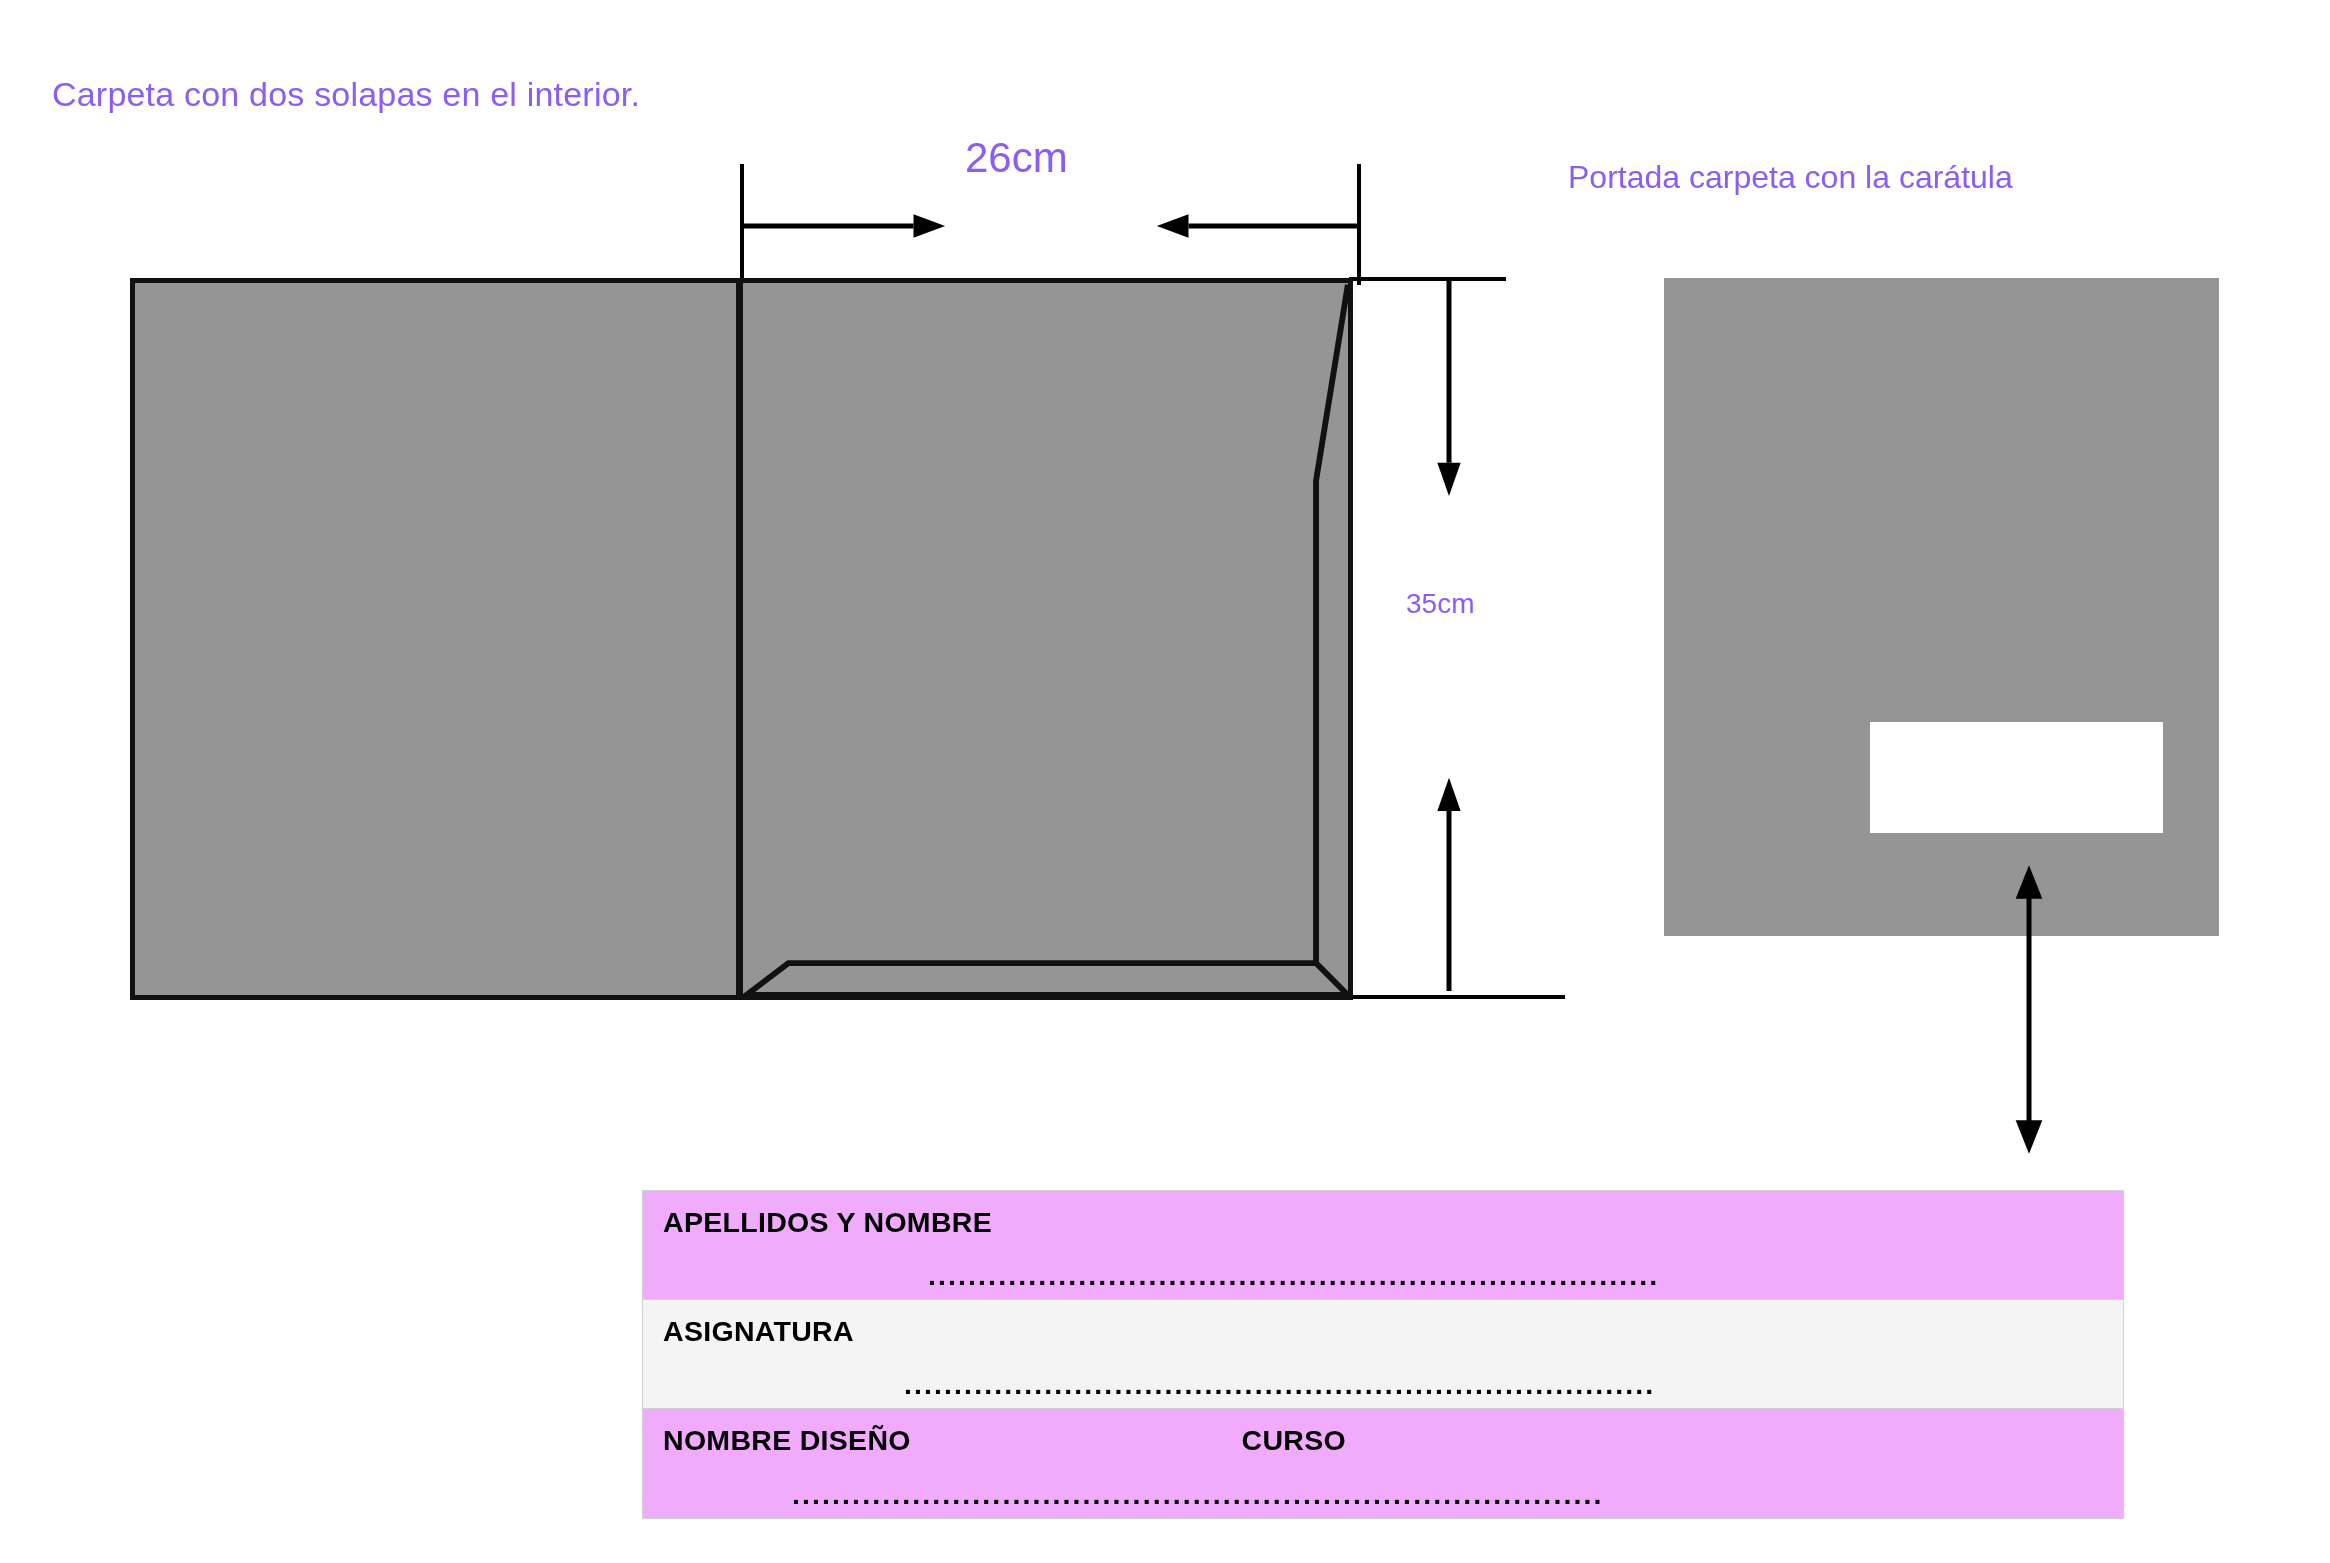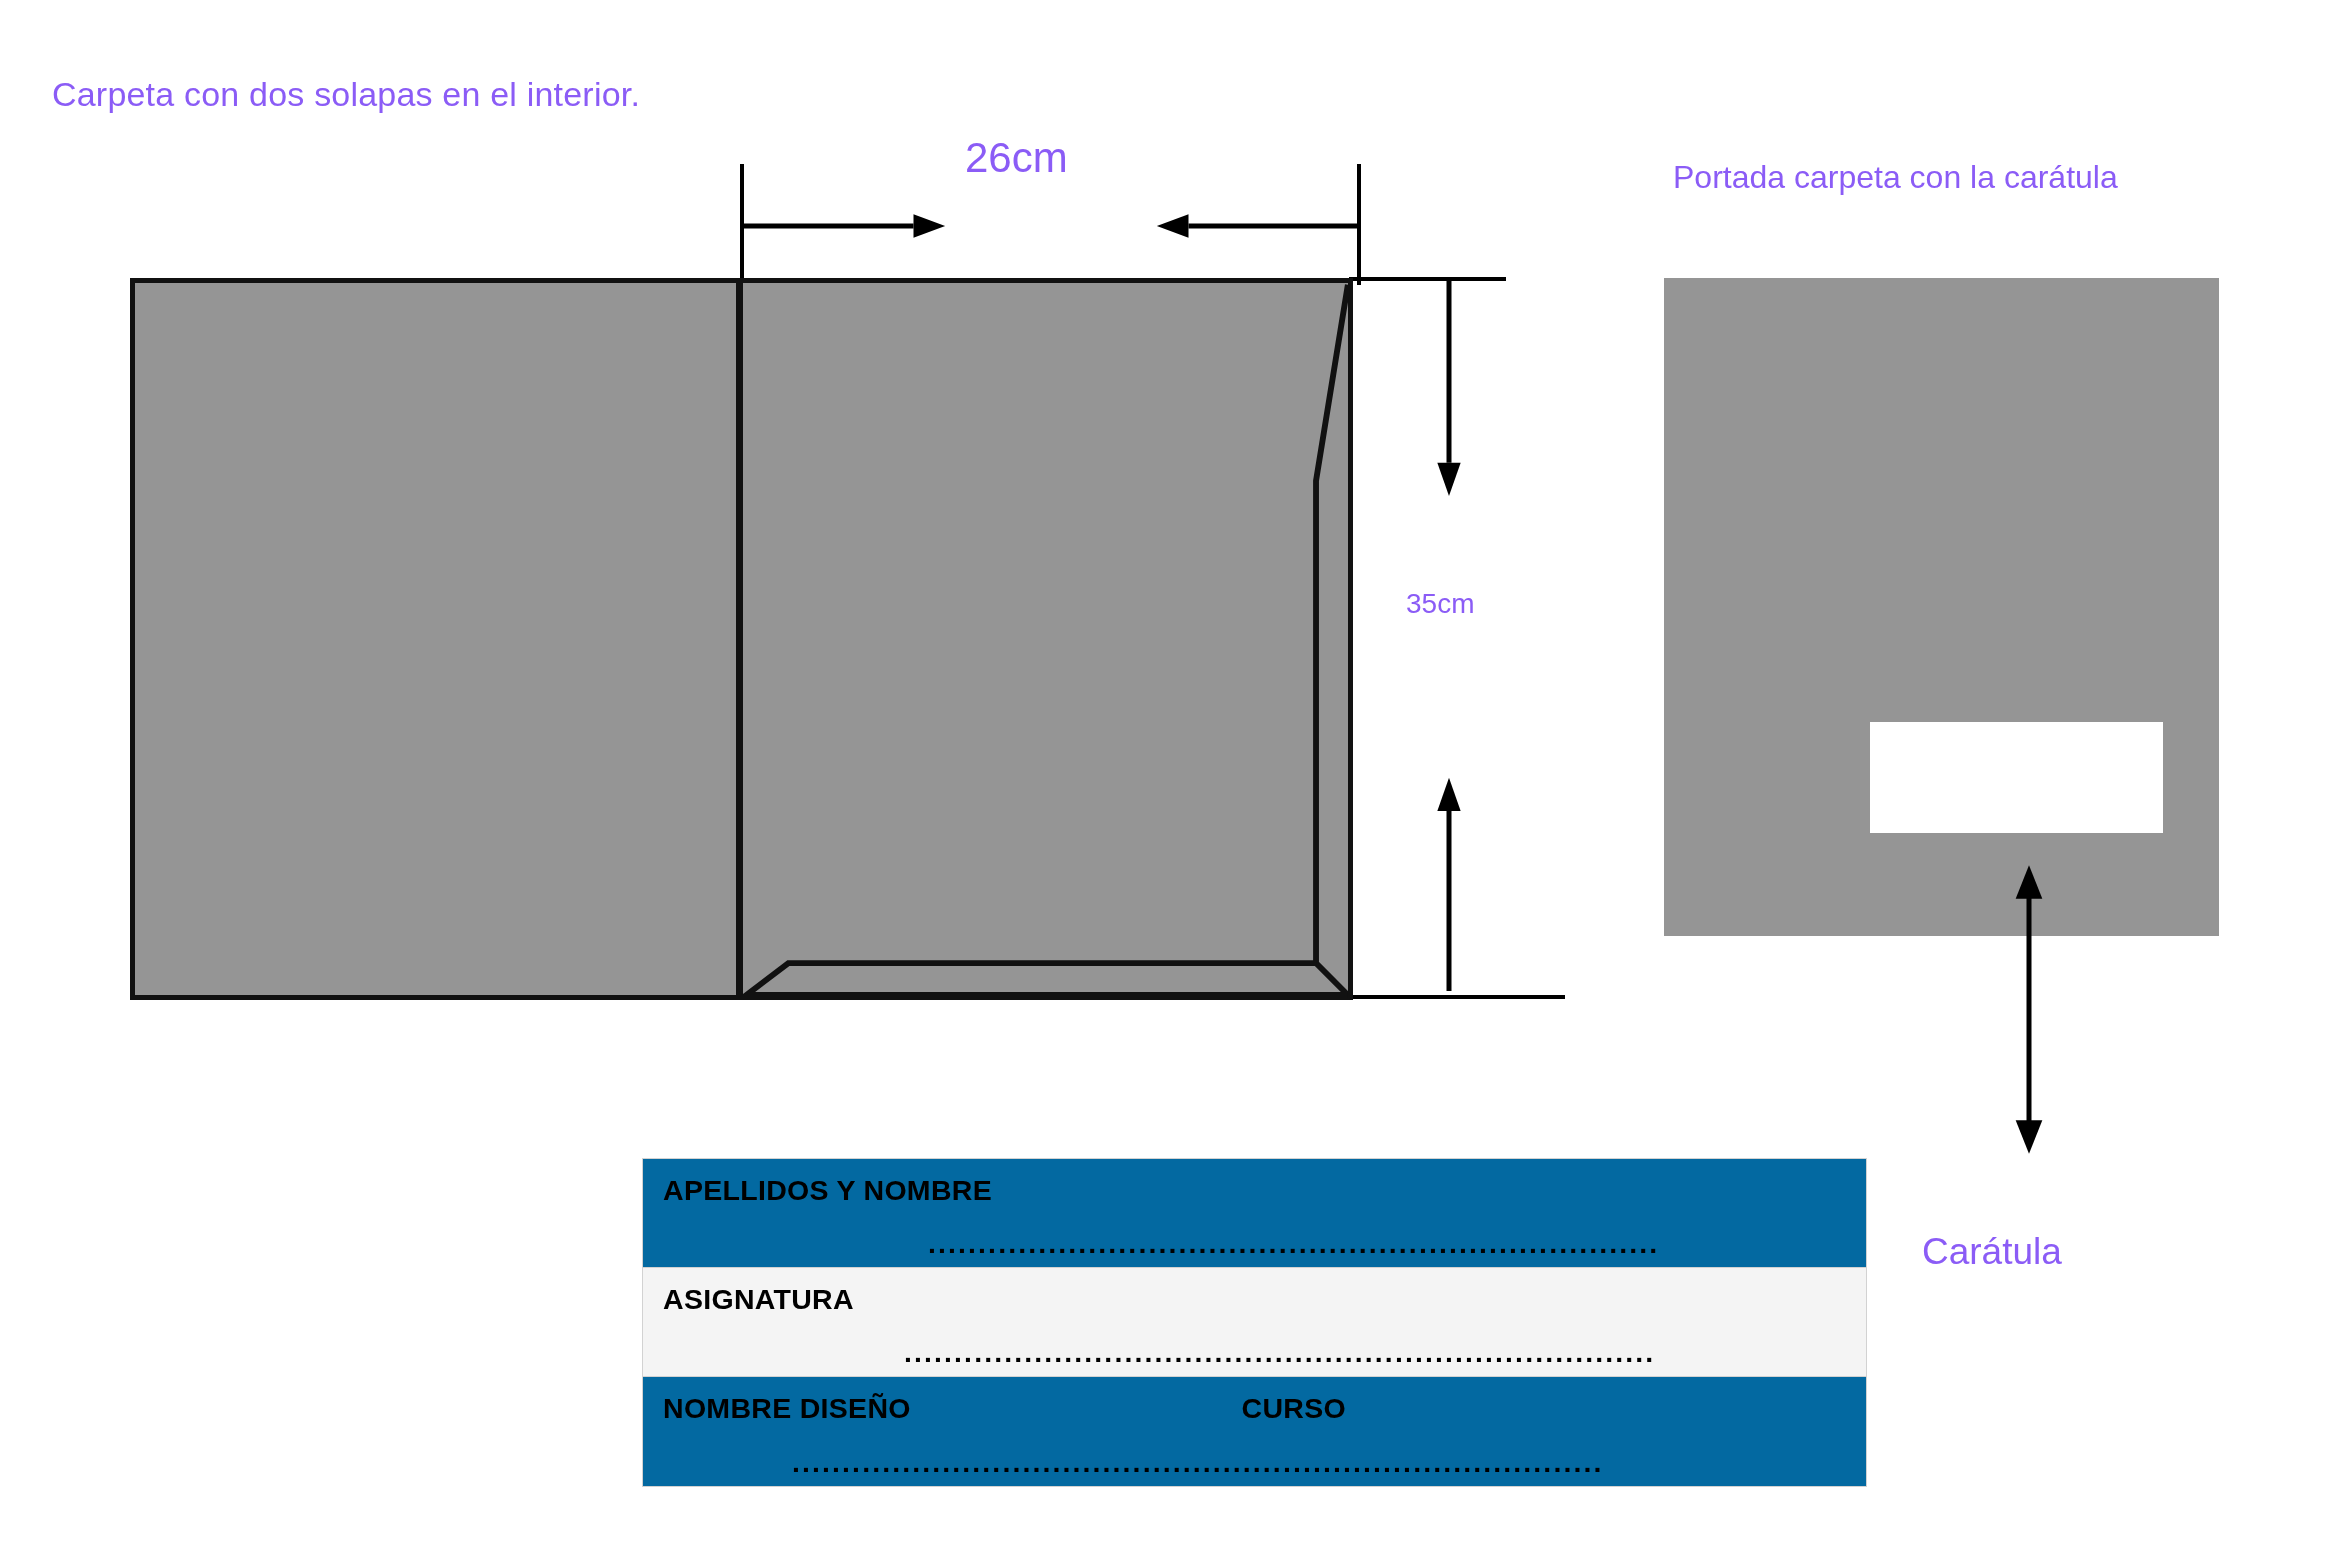--- a/index.html
+++ b/index.html
@@ -25,21 +25,21 @@
     white-space: nowrap;
     color: #8b5cf6;
   }
   .caption-left {
     left: 52px;
     top: 75px;
     font-size: 34px;
     letter-spacing: 0.2px;
   }
   .caption-cover {
-    left: 1673px;
+    left: 1568px;
     top: 159px;
     font-size: 32px;
   }
   .caption-caratula {
     left: 1922px;
     top: 1183px;
     font-size: 37px;
     margin-top: 48px;
   }
   .dim-26 {
@@ -156,25 +156,25 @@
     left: 2004px;
     top: 863px;
     width: 50px;
     height: 293px;
   }
 
   
   .label-table {
     position: absolute;
     left: 642px;
-    top: 1158px;
-    width: 1225px;
+    top: 1190px;
+    width: 1482px;
     border: 1.7px solid #d2d2d2;
     box-sizing: border-box;
-    background: #0369a1;
+    background: #f0abfc;
   }
   .lt-row {
     position: relative;
     box-sizing: border-box;
     border-bottom: 1.7px solid #d2d2d2;
     padding: 15px 20px 11.7px 20px;
     height: 109px;
   }
   .lt-row:last-child { border-bottom: none; }
   .lt-row.shade { background: #f4f4f4; }

